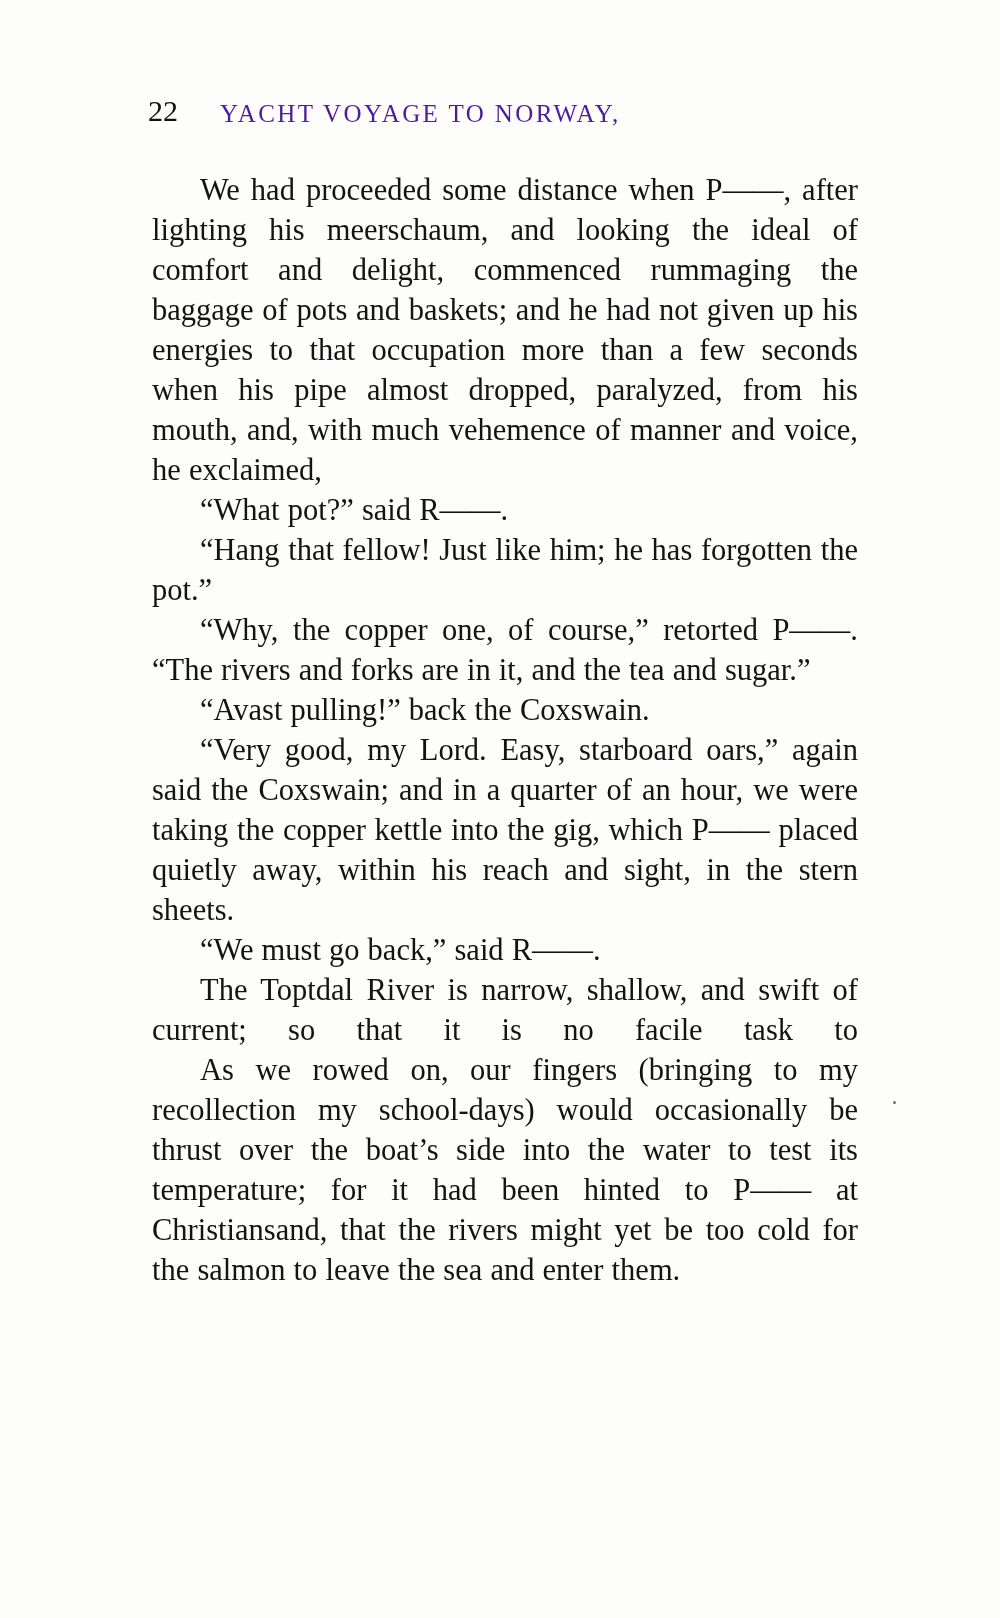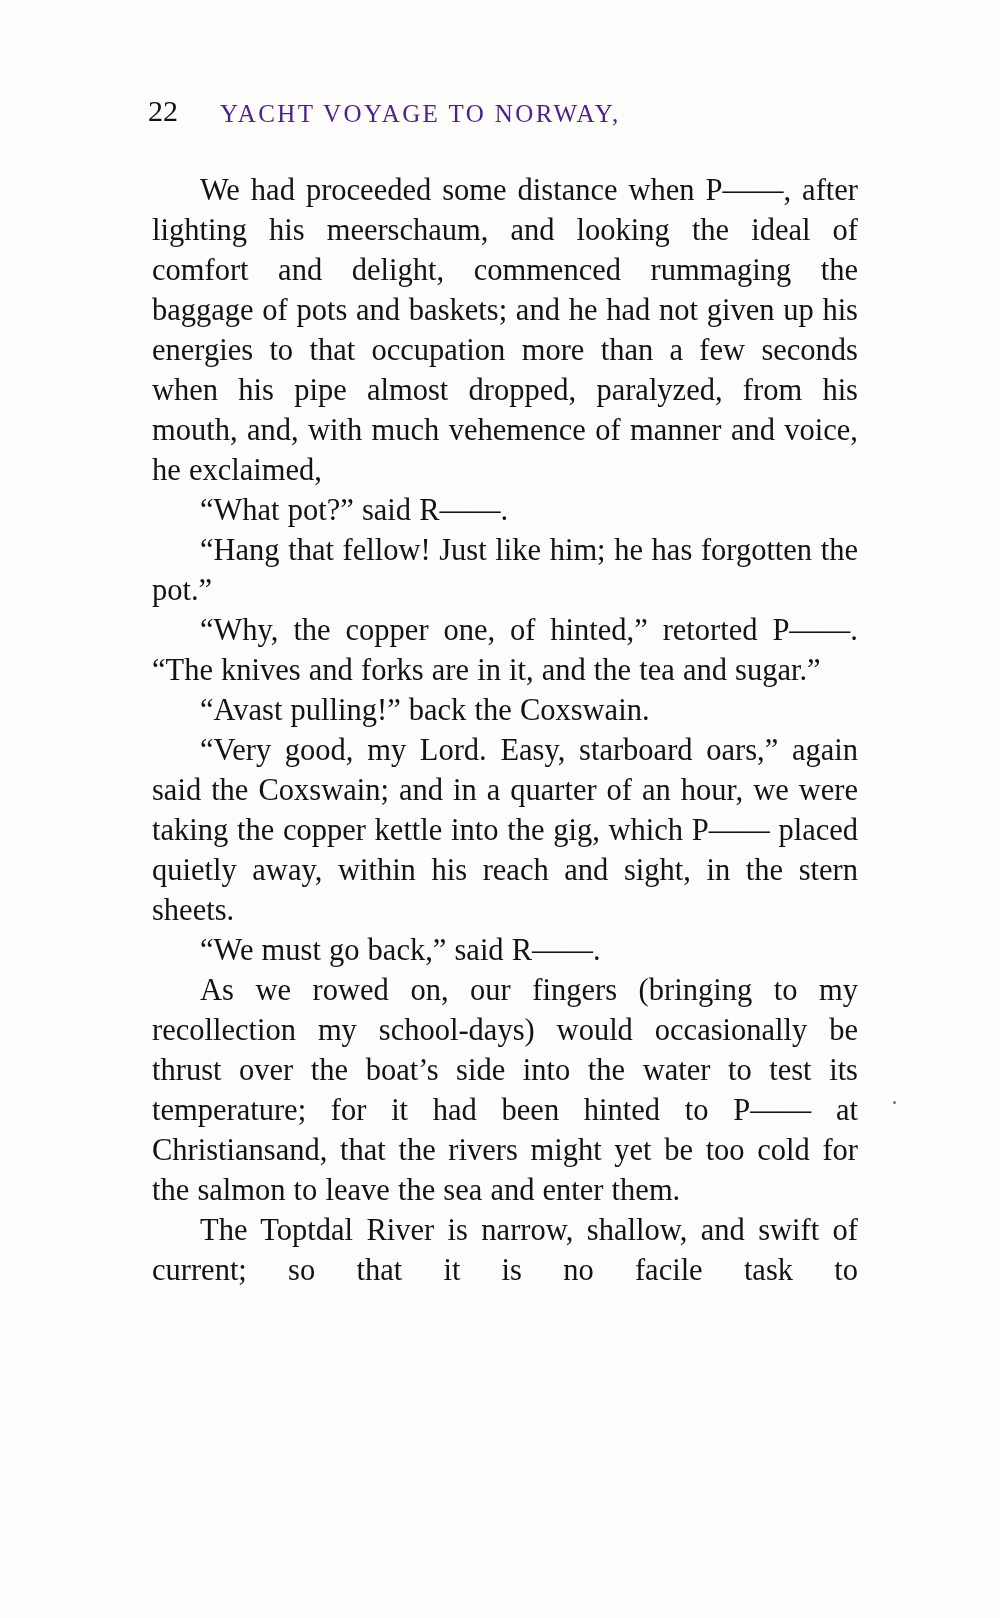--- a/index.html
+++ b/index.html
@@ -82,23 +82,23 @@
 
   <div class="header">
     <span class="folio">22</span>
     <span class="running-head">YACHT VOYAGE TO NORWAY,</span>
   </div>
 
   <div class="body-text">
     <p class="para">We had proceeded some distance when P——, after lighting his meerschaum, and looking the ideal of comfort and delight, commenced rummaging the baggage of pots and baskets; and he had not given up his energies to that occupation more than a few seconds when his pipe almost dropped, paralyzed, from his mouth, and, with much vehemence of manner and voice, he exclaimed,</p>
     <p class="para">“What pot?” said R——.</p>
     <p class="para">“Hang that fellow!  Just like him; he has forgotten the pot.”</p>
-    <p class="para">“Why, the copper one, of hinted,” retorted P——.  “The knives and forks are in it, and the tea and sugar.”</p>
+    <p class="para">“Why, the copper one, of course,” retorted P——.  “The rivers and forks are in it, and the tea and sugar.”</p>
     <p class="para">“Avast pulling!” back the Coxswain.</p>
     <p class="para">“Very good, my Lord.  Easy, starboard oars,” again said the Coxswain; and in a quarter of an hour, we were taking the copper kettle into the gig, which P—— placed quietly away, within his reach and sight, in the stern sheets.</p>
     <p class="para">“We must go back,” said R——.</p>
+    <p class="para last">The Toptdal River is narrow, shallow, and swift of current; so that it is no facile task to</p>
     <p class="para">As we rowed on, our fingers (bringing to my recollection my school-days) would occasionally be thrust over the boat’s side into the water to test its temperature; for it had been hinted to P—— at Christiansand, that the rivers might yet be too cold for the salmon to leave the sea and enter them.</p>
-    <p class="para last">The Toptdal River is narrow, shallow, and swift of current; so that it is no facile task to</p>
   </div>
 
   <span class="speck" style="left:893px; top:1101px;"></span>
 
 </div>
 
 </body></html>

